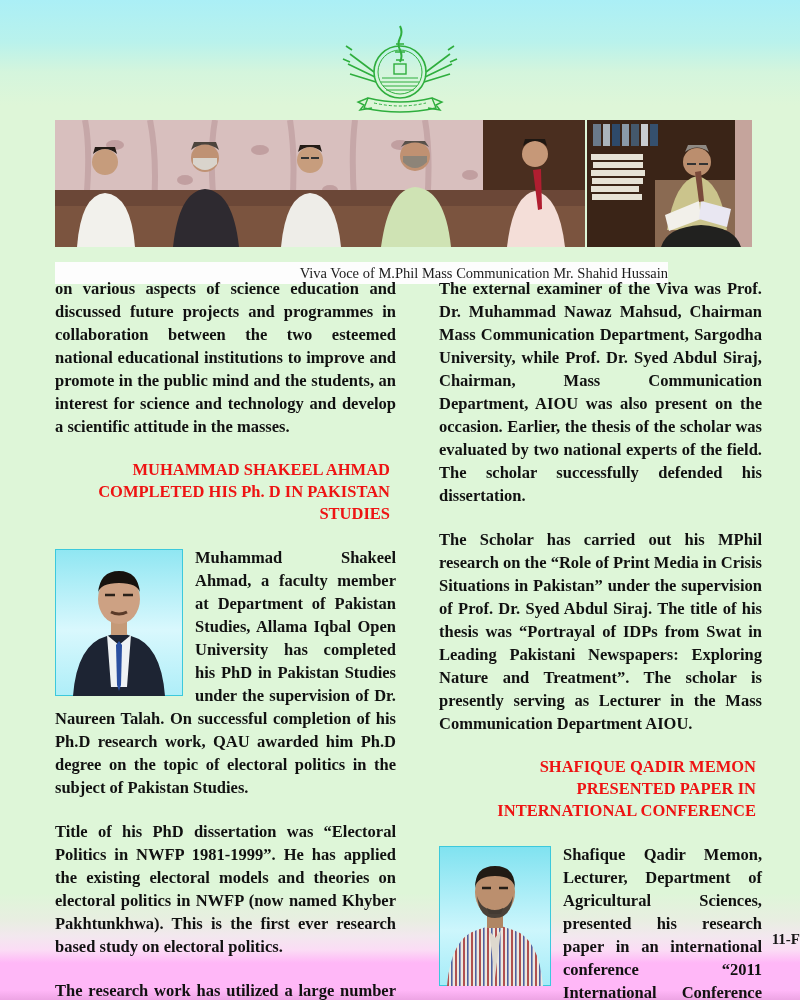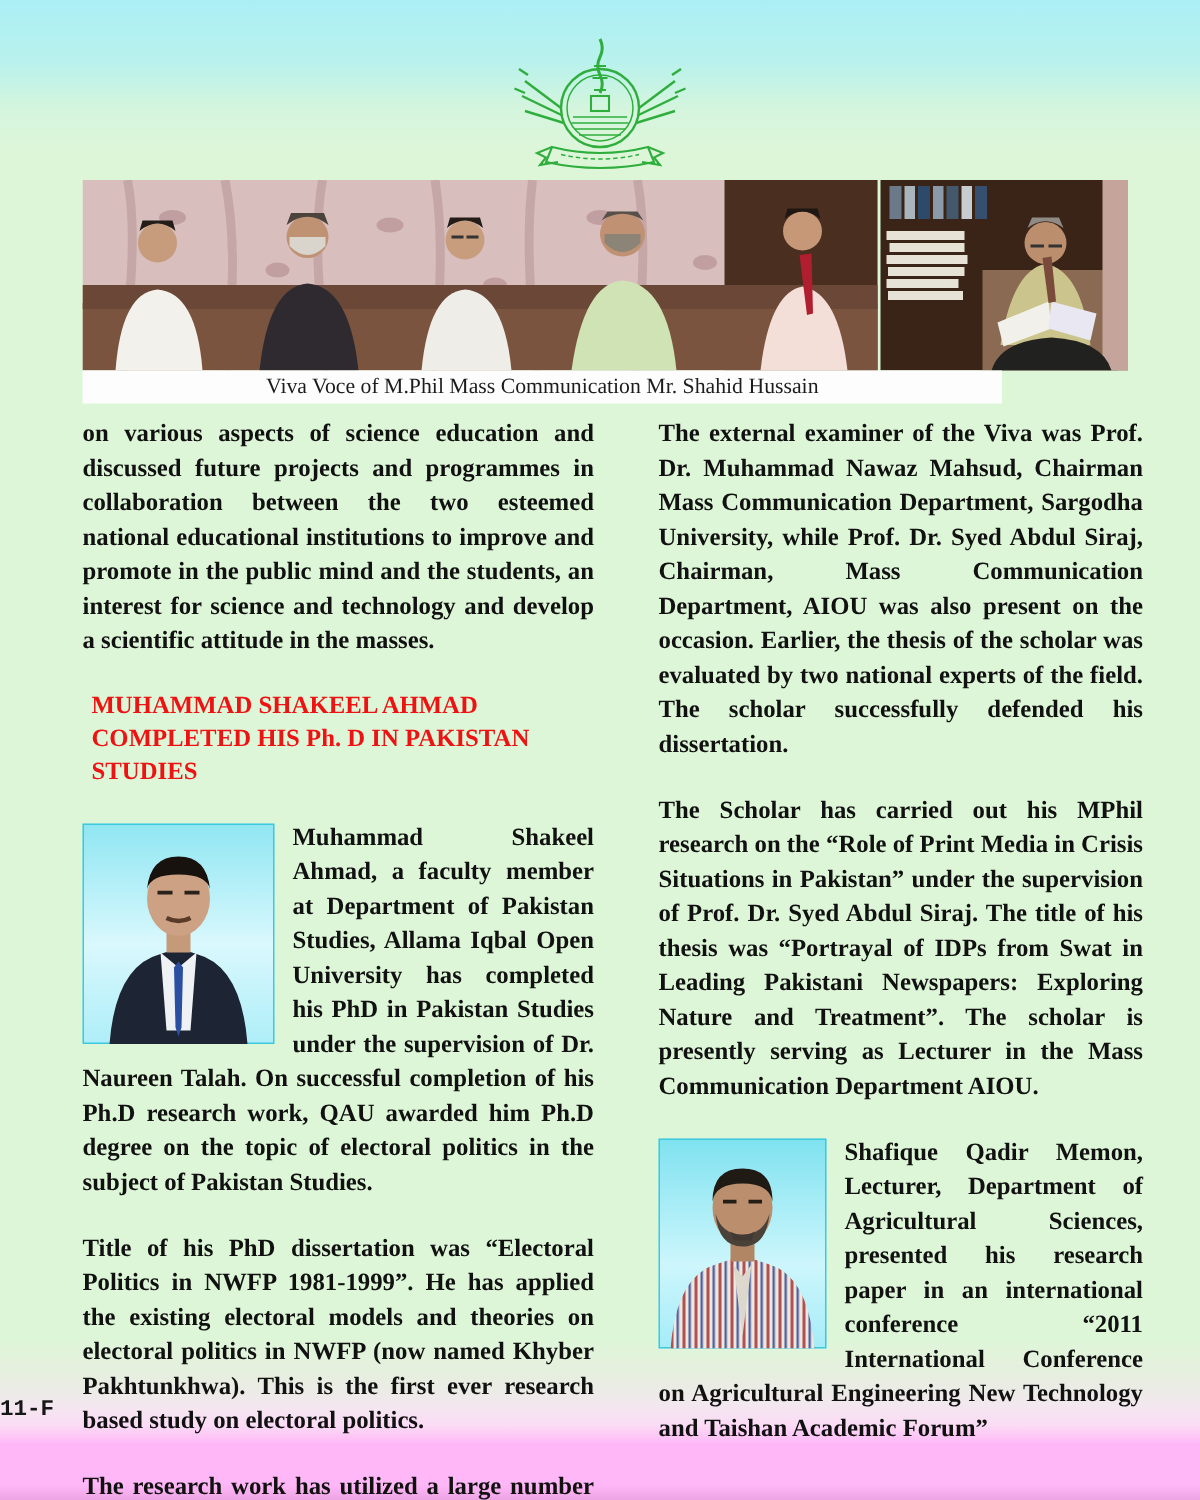--- a/index.html
+++ b/index.html
@@ -10,38 +10,38 @@
       #abefF6 0px,#b9f2ec 42px,#d4f5dd 72px,#def6d8 105px,
       #def6d8 893px,#e8eee1 920px,#f3e7ef 937px,#fbdcf5 950px,
       #ffb7f7 963px,#ffb7f7 990px,#eda4e4 1000px);
   }
   .abs{position:absolute;}
   
   .logo{left:338px;top:20px;width:124px;height:96px;}
   
   .banner{left:55px;top:120px;width:697px;height:127px;}
   .caption-strip{
-    left:55px;top:247px;width:613px;height:22px;background:#fdfdfd;
-    text-align:center;font-size:14.5px;line-height:22px;color:#1c1c1c;
+    left:55px;top:262px;width:613px;height:22px;background:#fdfdfd;
+    text-align:right;font-size:14.5px;line-height:22px;color:#1c1c1c;
   }
   
   .columns{left:55px;top:277px;width:707px;display:flex;gap:43px;}
   .col{color:#111;}
   .col-left{width:341px;}
   .col-right{width:323px;}
   p.body{font-size:16.5px;line-height:23px;text-align:justify;margin:0 0 21px 0;font-weight:bold;}
   h3.redhead{
     font-size:16.5px;line-height:22px;font-weight:bold;color:#ee1313;
-    text-align:left;margin:1px 6px 21px 6px;
+    text-align:right;margin:1px 6px 21px 6px;
   }
   .portrait-float{float:left;margin:3px 12px 3px 0;display:block;}
   .portrait-float svg{display:block;}
   .footer{
-    left:0;top:931px;width:800px;text-align:left;
-    font-family:Liberation Mono, monospace;font-weight:bold;
+    left:0;top:931px;width:800px;text-align:right;
+    font-family:Liberation Serif, serif;font-weight:bold;
     font-size:15px;color:#161616;letter-spacing:0px;
   }
 </style>
 </head>
 <body>
 
 <div>
 
   <div class="abs logo">
     <svg width="124" height="96" viewBox="0 0 124 96">
@@ -182,20 +182,21 @@
 
       <p class="body">The research work has utilized a large number of interviews with politicians and activists and included a highly original analysis of polling station’s data.</p>
 
     </div>
 
     <div class="col col-right">
       <p class="body">The external examiner of the Viva was Prof. Dr. Muhammad Nawaz Mahsud, Chairman Mass Communication Department, Sargodha University, while Prof. Dr. Syed Abdul Siraj, Chairman, Mass Communication Department, AIOU was also present on the occasion.  Earlier,  the thesis of the scholar was evaluated by two national experts of the field.  The scholar successfully defended his dissertation.</p>
 
       <p class="body">The Scholar has carried out his MPhil research on the “Role of Print Media in Crisis Situations in Pakistan” under the supervision of Prof. Dr. Syed Abdul Siraj. The title of his thesis was “Portrayal of IDPs from Swat in Leading Pakistani Newspapers: Exploring Nature and Treatment”.  The scholar is presently serving as Lecturer in the Mass Communication Department AIOU.</p>
 
+      <h3 class="redhead" style="margin-top:6px;">SHAFIQUE QADIR MEMON PRESENTED PAPER IN INTERNATIONAL CONFERENCE</h3>
 
       <p class="body">
         <span class="portrait-float">
           <svg width="112" height="140" viewBox="0 0 112 140">
             <defs>
               <linearGradient id="cy2" x1="0" y1="0" x2="0" y2="1">
                 <stop offset="0" stop-color="#7fe2f0"></stop>
                   <stop offset="0.6" stop-color="#cdf6fc"></stop>
                   <stop offset="1" stop-color="#a5ecf8"></stop>
               </linearGradient>

